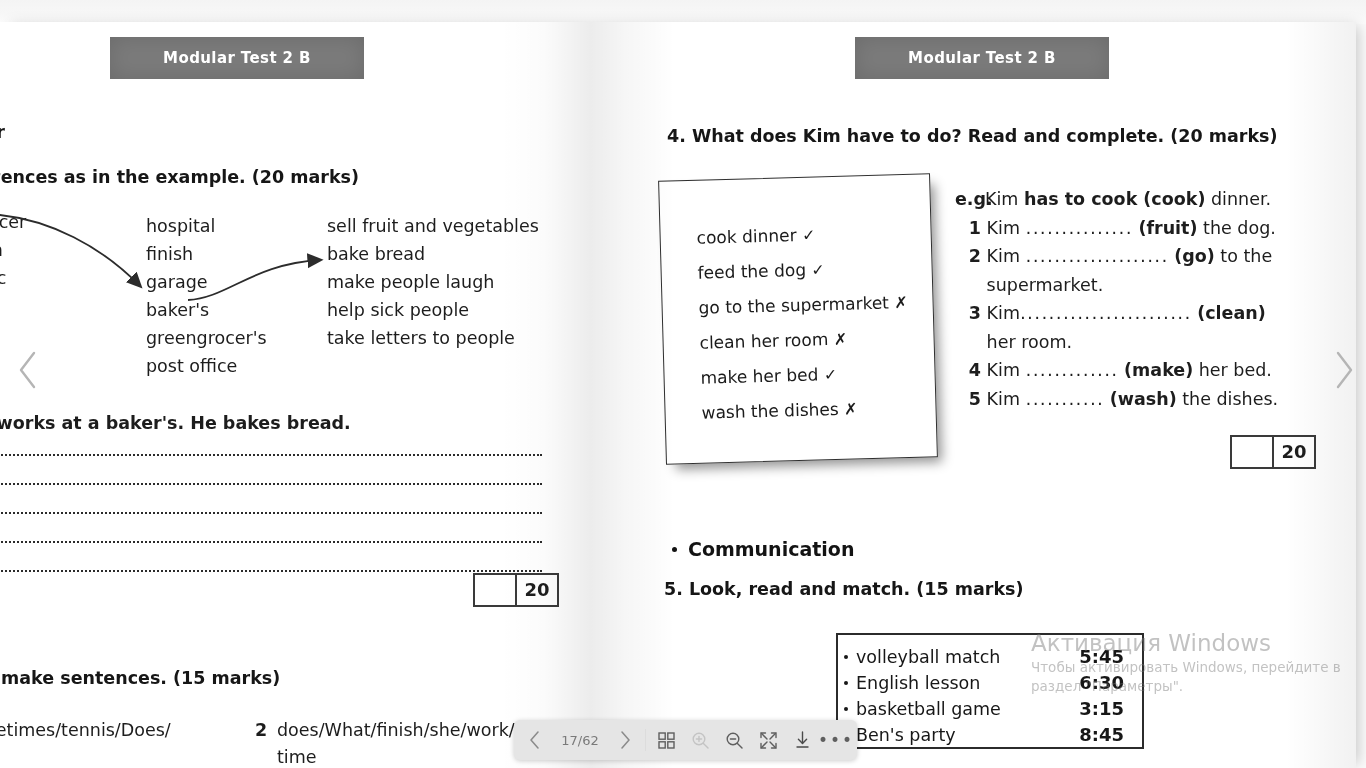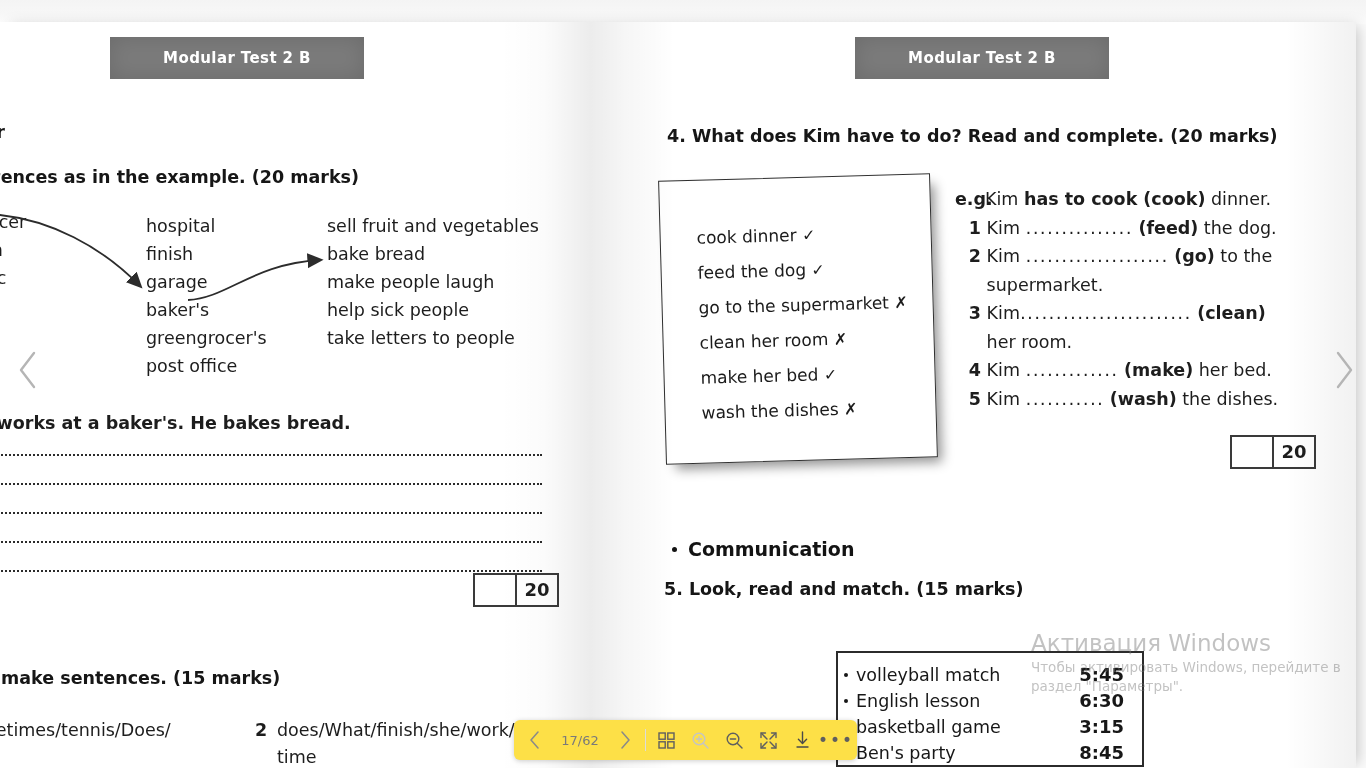--- a/index.html
+++ b/index.html
@@ -170,21 +170,21 @@
   .bullet-dot {
     position: absolute;
     width: 5px; height: 5px;
     border-radius: 50%;
     background: #131313;
   }
 
   
   .timebox {
     position: absolute;
-    left: 836px; top: 629px;
+    left: 836px; top: 611px;
     width: 304px; height: 112px;
     border: 2px solid #2b2b2b;
     background: #ffffff;
   }
   .timebox ul {
     list-style: none;
     margin: 0; padding: 9px 0 0 18px;
     font-size: 17.5px;
     line-height: 26px;
     color: #171717;
@@ -219,21 +219,21 @@
   .watermark .w1 { font-size: 23px; line-height: 30px; }
   .watermark .w2 { font-size: 13.5px; line-height: 19px; }
 
   
   .toolbar {
     position: absolute;
     left: 514px; top: 720px;
     height: 40px;
     display: flex;
     align-items: center;
-    background: #fde047;
+    background: #e5e5e5;
     border-radius: 6px;
     box-shadow: 0 1px 5px rgba(0,0,0,0.20);
     padding: 0 4px;
   }
   .tb-btn {
     width: 34px; height: 34px;
     display: flex; align-items: center; justify-content: center;
     cursor: pointer;
     color: #5f5f5f;
   }
@@ -378,21 +378,21 @@
       </div>
     </div>
 
     <div class="ex4">
       <span class="row">
         <span class="eg">e.g.</span><span>Kim </span><span class="bold">has to cook (cook)</span><span> dinner.</span>
       </span>
 
       <span class="row">
         <span class="num">1</span>
-        <span>Kim </span><span class="dots">․․․․․․․․․․․․․․․</span> <span class="bold">(feed)</span><span> the dog.</span>
+        <span>Kim </span><span class="dots">․․․․․․․․․․․․․․․</span> <span class="bold">(fruit)</span><span> the dog.</span>
       </span>
 
       <span class="row">
         <span class="num">2</span>
         <span>Kim  </span><span class="dots">․․․․․․․․․․․․․․․․․․․․</span> <span class="bold">(go)</span><span> to the</span>
       </span>
 
       <span class="row">
         <span class="num"></span>
         <span>supermarket.</span>

